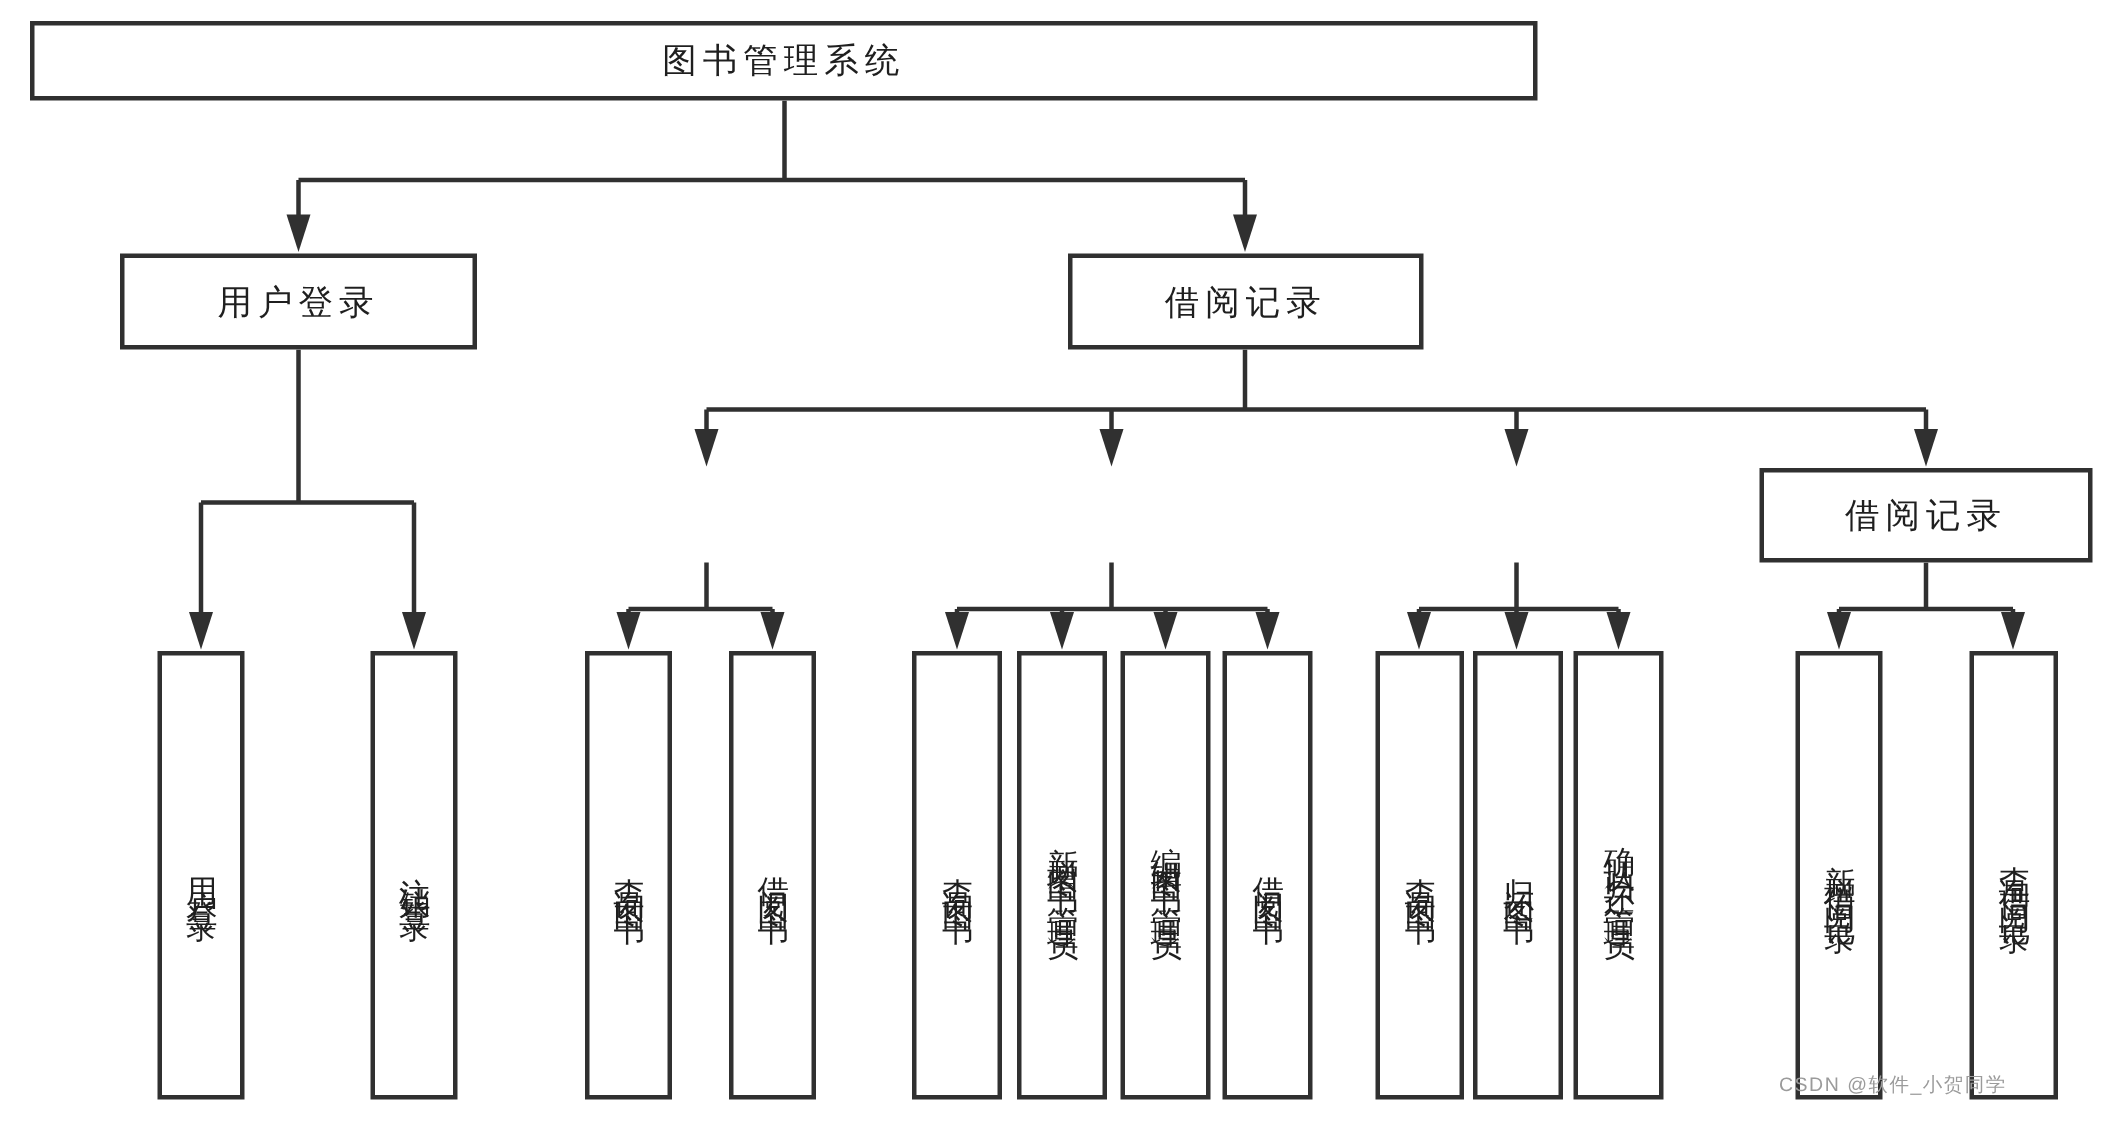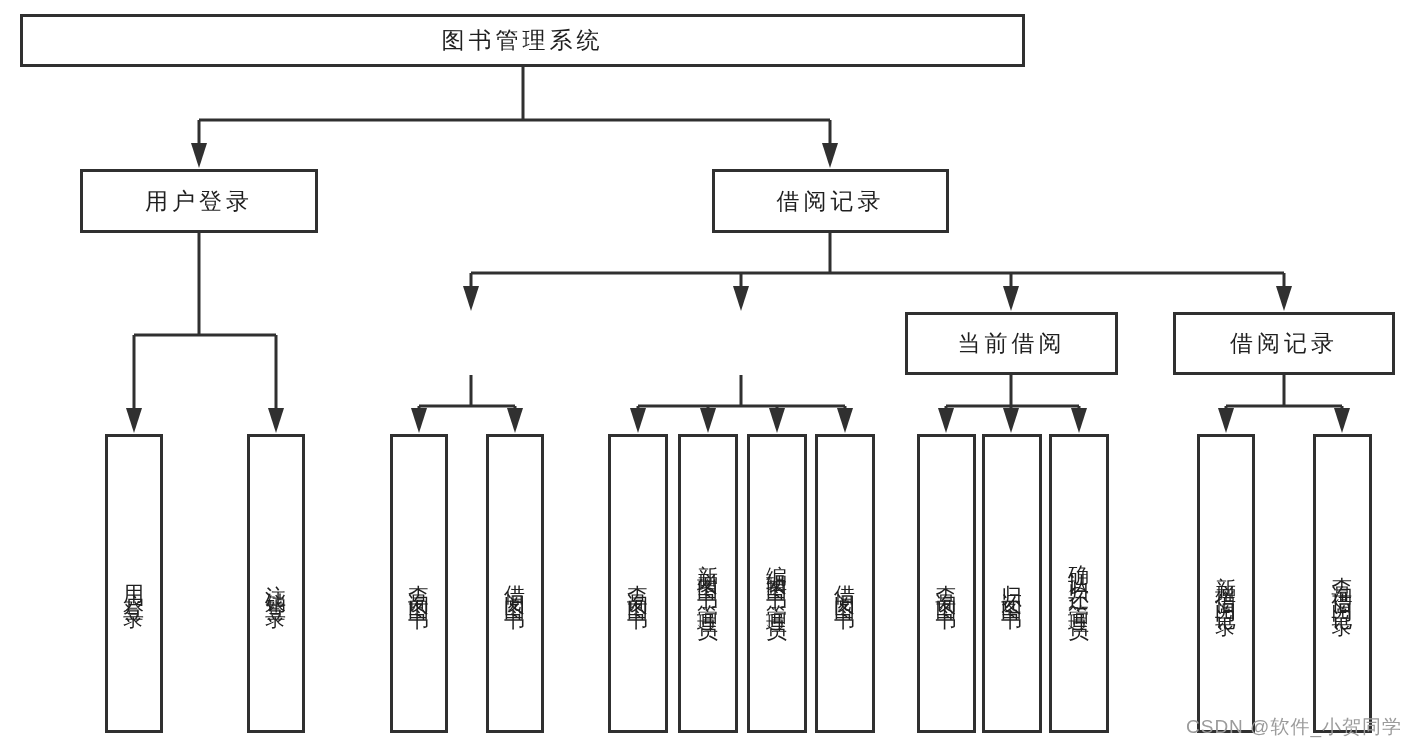--- a/index.html
+++ b/index.html
@@ -39,21 +39,21 @@
     text-orientation: mixed;
     font-size: 21px;
     letter-spacing: 8px;
     line-height: 1;
     white-space: nowrap;
   }
   .watermark {
     position: absolute;
     left: 1186px;
     top: 714px;
-    font-size: 19px;
+    font-size: 13px;
     color: #9b9b9b;
     letter-spacing: 1px;
     z-index: 2;
     white-space: nowrap;
   }
 </style>
 </head>
 <body>
 
 <div class="canvas">
@@ -95,23 +95,20 @@
     <span>图书管理系统</span>
   </div>
 
   <div class="box h" style="left:80px; top:169px; width:238px; height:64px">
     <span>用户登录</span>
   </div>
   <div class="box h" style="left:712px; top:169px; width:237px; height:64px">
     <span>借阅记录</span>
   </div>
 
-  <div class="box h" style="left:905px; top:312px; width:213px; height:63px">
-    <span>当前借阅</span>
-  </div>
   <div class="box h" style="left:1173px; top:312px; width:222px; height:63px">
     <span>借阅记录</span>
   </div>
 
   <div class="box v" style="left:105px; top:434px; width:58px; height:299px">
     <span>用户登录</span>
   </div>
   <div class="box v" style="left:247px; top:434px; width:58px; height:299px">
     <span>注销登录</span>
   </div>

